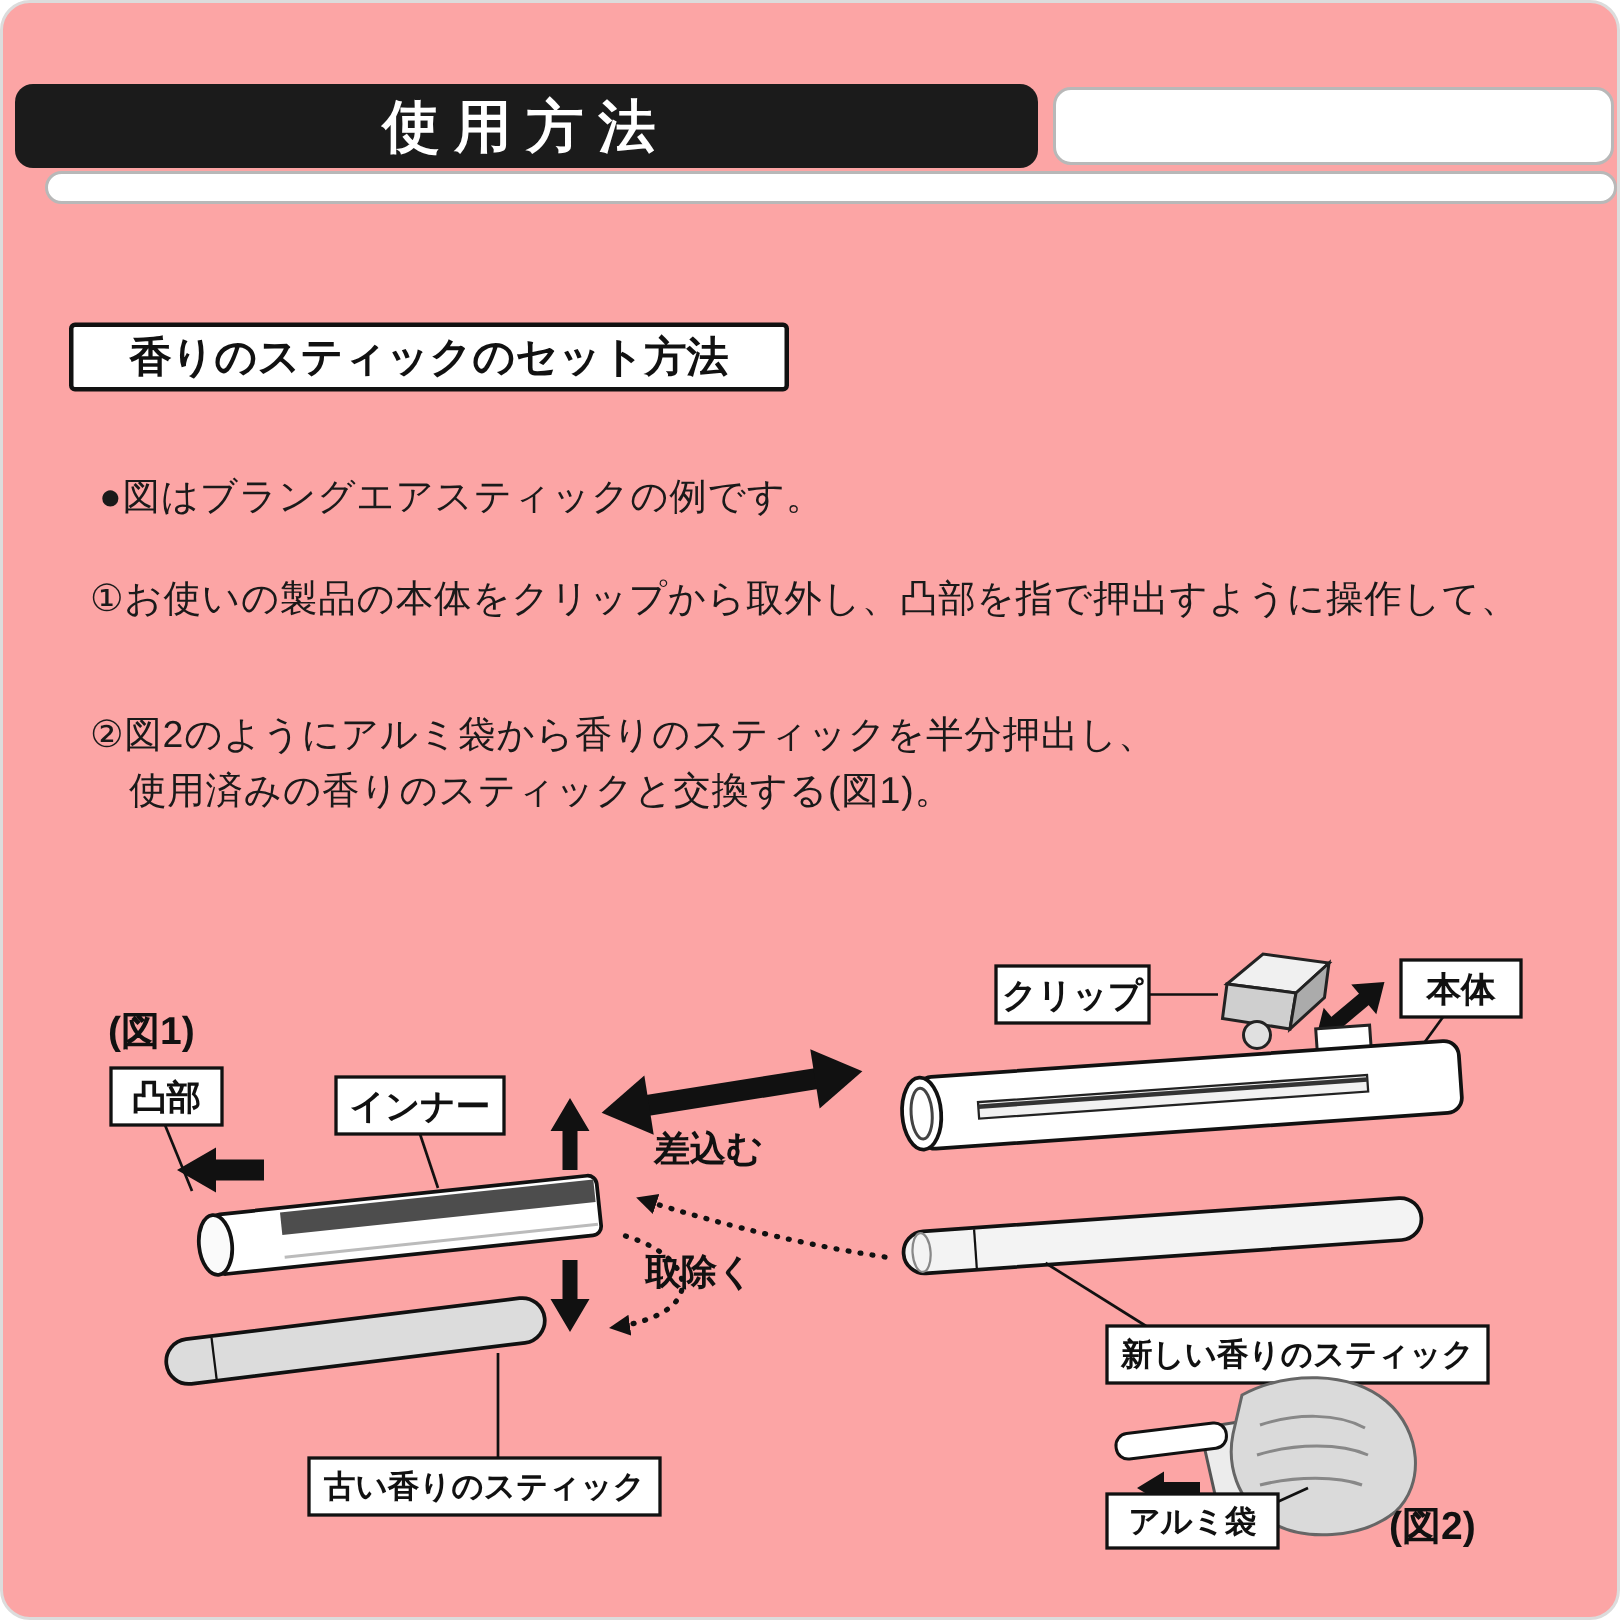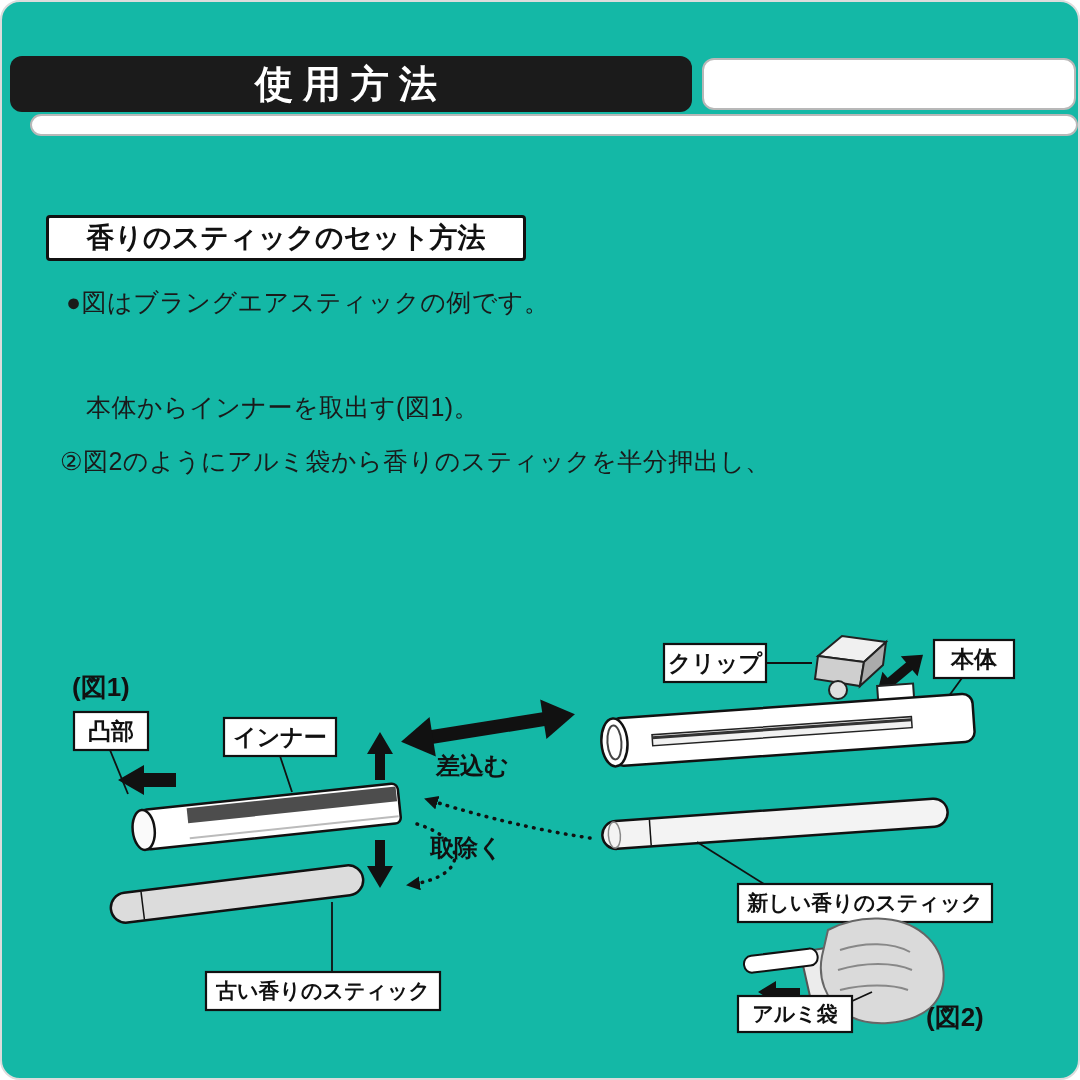--- a/index.html
+++ b/index.html
@@ -1,19 +1,19 @@
 <!DOCTYPE html>
 <html style="--header_bg: #1b1b1b; --text: #1a1a1a; --line: #111111; --stick_fill: #dcdcdc; --slot_fill: #4d4d4d;"><head>
 <meta charset="utf-8">
 <style>
   * { margin:0; padding:0; box-sizing:border-box; }
   html,body { background:#ffffff; }
   body { font-family:"Liberation Sans","DejaVu Sans",sans-serif; }
   .canvas {
-    position:relative; width:1080px; height:1080px; background:#14b8a6;
+    position:relative; width:1080px; height:1080px; background:#fca5a5;
     border:2px solid #dcdcdc; border-radius:20px; overflow:hidden;
     color:var(--text,#1a1a1a);
   }
   
   .bar-black {
     position:absolute; left:8px; top:54px; width:682px; height:56px;
     background:var(--header_bg,#1b1b1b); border-radius:12px;
     display:flex; align-items:center; justify-content:center;
   }
   .bar-black span { color:#fff; font-size:38px; font-weight:bold; letter-spacing:10px; }
@@ -21,21 +21,21 @@
   .bar-right { left:700px; top:56px; width:374px; height:52px; }
   .bar-under { left:28px; top:112px; width:1048px; height:22px; border-radius:11px; }
   
   .section-box {
     position:absolute; left:44px; top:213px; width:480px; height:46px;
     border:3px solid #111; border-radius:4px; background:#fff;
     display:flex; align-items:center; justify-content:center;
     font-size:28px; font-weight:bold; color:#111;
   }
   
-  .tline { position:absolute; font-size:25px; white-space:nowrap; color:var(--text,#1a1a1a); letter-spacing:0.5px; }
+  .tline { position:absolute; font-size:25px; white-space:nowrap; color:var(--text,#1a1a1a); letter-spacing:0.5px;margin-top:28px; }
   
   .diagram { position:absolute; left:0; top:600px; width:1080px; height:480px; }
   .lblbox { fill:#fff; stroke:#111; stroke-width:2.2; }
   svg text { fill:#111; font-family:"Liberation Sans","DejaVu Sans",sans-serif; }
   .lbltxt  { font-size:23px; font-weight:bold; text-anchor:middle; }
   .lbltxt2 { font-size:21px; font-weight:bold; text-anchor:middle; }
   .figlbl  { font-size:26px; font-weight:bold; }
   .midtxt  { font-size:24px; font-weight:bold; }
   .leader  { stroke:#111; stroke-width:1.8; fill:none; }
   .dotted  { fill:none; stroke:#111; stroke-width:3.5; stroke-dasharray:0.6 7.5; stroke-linecap:round; }
@@ -50,23 +50,24 @@
   </div>
   <div class="bar-outline bar-right"></div>
   <div class="bar-outline bar-under"></div>
 
   <div class="section-box">
     <span>香りのスティックのセット方法</span>
   </div>
 
   <div class="tline" style="left:64px; top:284px;">●図はブラングエアスティックの例です。</div>
 
-  <div class="tline" style="left:84px; top:389px;">本体からインナーを取出す(図1)。</div>
+  <div class="tline" style="left:58px; top:352px;">①お使いの製品の本体をクリップから取外し、凸部を指で押出すように操作して、</div>
 
   <div class="tline" style="left:58px; top:443px;text-align:right;">②図2のようにアルミ袋から香りのスティックを半分押出し、</div>
+  <div class="tline" style="left:84px; top:480px;">使用済みの香りのスティックと交換する(図1)。</div>
 
 
   <svg class="diagram" viewBox="0 0 1080 480">
     <defs>
       <marker id="ah" markerUnits="userSpaceOnUse" markerWidth="16" markerHeight="16" refX="12" refY="7" orient="auto">
         <path d="M0,0 L14,7 L0,14 Z" fill="#111"></path>
       </marker>
     </defs>
 
     <text x="70" y="94" class="figlbl">(図1)</text>

